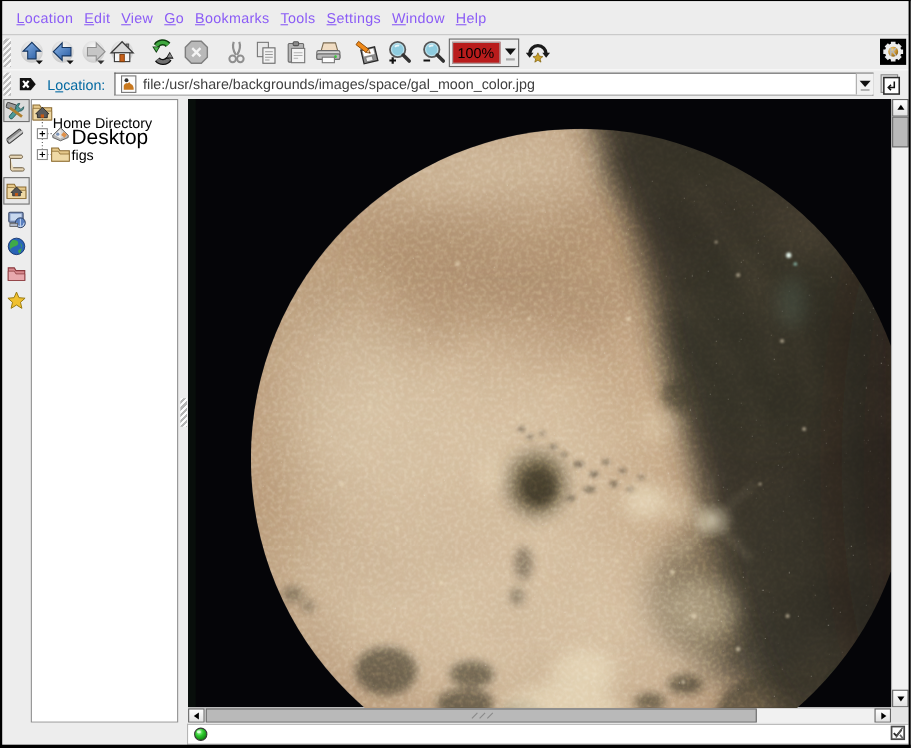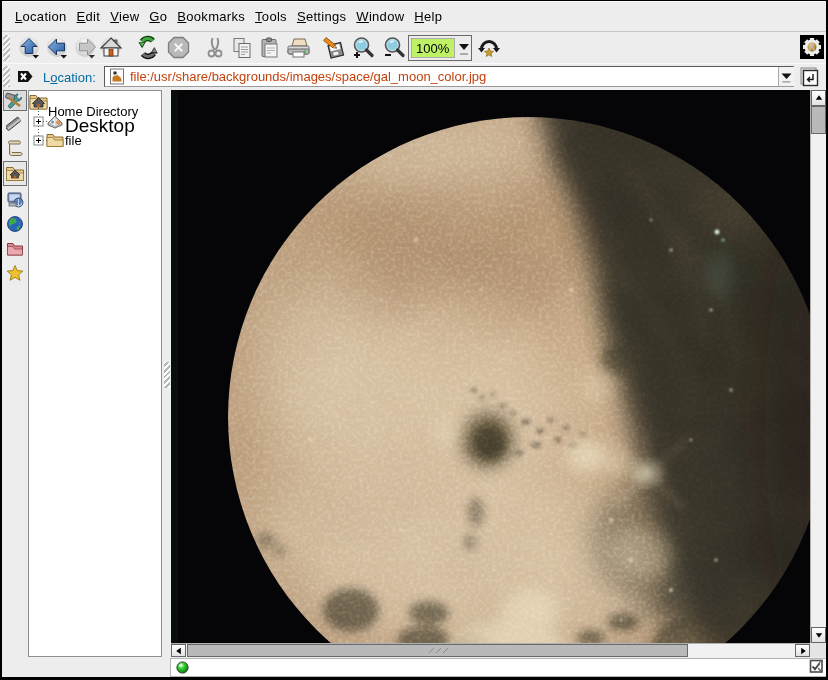--- a/index.html
+++ b/index.html
@@ -2,30 +2,30 @@
 <html><head><meta charset="utf-8">
 <style>
 *{margin:0;padding:0;box-sizing:border-box}
 html,body{width:828px;height:680px;overflow:hidden}
 body{font-family:"Liberation Sans",sans-serif;background:#ededed;position:relative}
 .abs{position:absolute}
 #bl{left:0;top:0;width:2px;height:680px;background:#000}
 #br{left:826px;top:0;width:2px;height:680px;background:#000}
 #bt{left:0;top:0;width:828px;height:1px;background:#000}
 #bb{left:0;top:677px;width:828px;height:3px;background:#000}
-#menubar{left:2px;top:1px;width:824px;height:31px;background:#ededed;border-top:1px solid #fbfbfb;border-bottom:1px solid #c6c6c6;display:flex;align-items:center;padding-left:13px;gap:10px;font-size:13px;letter-spacing:.3px;color:#000000}
+#menubar{left:2px;top:1px;width:824px;height:31px;background:#ededed;border-top:1px solid #fbfbfb;border-bottom:1px solid #c6c6c6;display:flex;align-items:center;padding-left:13px;gap:10px;font-size:13px;letter-spacing:.3px;color:#8b5cf6}
 #menubar span{white-space:nowrap}
 #toolbar{left:2px;top:33px;width:824px;height:30px;background:#ededed}
 .grip{width:7px;background:repeating-linear-gradient(135deg,#f8f8f8 0 2px,#bdbdbd 2px 4px)}
 #tgrip{left:3px;top:35px;width:7px;height:26px}
 #lgrip{left:3px;top:66px;width:7px;height:21px}
 #locrow{left:2px;top:63px;width:824px;height:27px;background:#ededed;border-top:1px solid #fafafa}
 #loclab{left:43px;top:70px;font-size:13px;color:#0369a1}
 #combo{left:104px;top:66px;width:690px;height:21px;background:#fff;border:1px solid #5a5a5a;border-bottom-color:#9a9a9a;border-right-color:#9a9a9a}
-#combotext{left:130px;top:69px;font-size:13px;color:#c2410c;white-space:nowrap}
+#combotext{left:130px;top:69px;font-size:13px;color:#404040;white-space:nowrap}
 #comboarr{left:778px;top:67px;width:16px;height:19px;background:#f2f2f2;border-left:1px solid #aaa}
 #main-treepanel{left:28px;top:90px;width:134px;height:567px;background:#fff;border:1px solid #8e8e8e}
 #strip{left:2px;top:90px;width:26px;height:567px;background:#ededed}
 #splitter{left:163px;top:90px;width:8px;height:553px;background:#ededed}
 #content{left:171px;top:90px;width:639px;height:553px;background:#050508;overflow:hidden}
 #vscroll{left:810px;top:90px;width:16px;height:553px;background:#f1f1f1;border-left:1px solid #b0b0b0}
 #hscroll{left:171px;top:643px;width:639px;height:14px;background:#f1f1f1;border-top:1px solid #b0b0b0}
 #corner{left:810px;top:643px;width:16px;height:14px;background:#e4e4e4}
 .sbtn{position:absolute;background:linear-gradient(#ffffff,#e2e2e2);border:1px solid #666;display:flex;align-items:center;justify-content:center}
 .sthumb{position:absolute;background:#b9b9b9;border:1px solid #6a6a6a}
@@ -172,21 +172,21 @@
     </g>
 </svg>
 <svg class="abs" style="left:382px;top:36px" width="26" height="24" viewBox="0 0 26 24">
 <circle cx="10.5" cy="9" r="7" fill="#b8e0ec" stroke="#555" stroke-width="1.6"></circle>
 <circle cx="10.5" cy="9" r="5" fill="#8eccdf"></circle>
 <path d="M8 6.5 A4 4 0 0 1 12 5.5" stroke="#e8f6fa" stroke-width="1.8" fill="none"></path>
 <line x1="15.5" y1="14" x2="21" y2="19.5" stroke="#333" stroke-width="3.2" stroke-linecap="round"></line>
 <line x1="3" y1="19" x2="9" y2="19" stroke="#111" stroke-width="2"></line>
 </svg>
 <div class="abs" style="left:408px;top:35px;width:64px;height:26px;border:1px solid #6a6a6a;background:#ececec">
-<div class="abs" style="left:2px;top:2px;width:44px;height:20px;background:#bef264;border:1px solid #aaa;font-size:13px;display:flex;align-items:center;padding-left:4px">100%</div>
+<div class="abs" style="left:2px;top:2px;width:44px;height:20px;background:#b91c1c;border:1px solid #aaa;font-size:13px;display:flex;align-items:center;padding-left:4px">100%</div>
 <svg class="abs" style="left:48px;top:5px" width="14" height="16" viewBox="0 0 14 16">
       <path d="M2 3 L12 3 L7 9 Z" fill="#111"></path>
       <rect x="3" y="12" width="8" height="2" fill="#aaa"></rect>
     </svg>
 </div>
 <svg class="abs" style="left:477px;top:36px" width="24" height="24" viewBox="0 0 24 24">
 <path d="M4.5 13 A7.5 7.5 0 0 1 19.5 13" fill="none" stroke="#1a1a1a" stroke-width="3"></path>
 <path d="M1 12 L8 12 L4.5 16.5 Z" fill="#1a1a1a"></path>
 <path d="M16 12 L23 12 L19.5 16.5 Z" fill="#1a1a1a"></path>
 <path d="M12 12 L13.4 15 L16.5 15.5 L14 17.5 L14.8 20.5 L12 18.8 L9.2 20.5 L10 17.5 L7.5 15.5 L10.6 15 Z" fill="#c8a028" stroke="#7a5a08" stroke-width=".6"></path>
@@ -308,21 +308,21 @@
 <path d="M3.5 9.5 L9 4.5 L14.5 9.5 L9 13 Z" fill="#f2f2f2"></path>
 <path d="M9 4.5 L14.5 9.5 L9 13" fill="#d8d8d8"></path>
 <rect x="10.5" y="7.5" width="4" height="3.5" transform="rotate(38 12 9)" fill="#e09048"></rect>
 <circle cx="6.5" cy="9" r="1.5" fill="#7a92b8"></circle>
 </svg>
 <div class="abs" style="left:65px;top:115px;font-size:19px">Desktop</div>
 <svg class="abs" style="left:46px;top:132px" width="18" height="16" viewBox="0 0 18 16">
 <path d="M1 2.5 L7 2.5 L8.5 5 L17 5 L17 14.5 L1 14.5 Z" fill="#e6c98b" stroke="#8a6a30"></path>
 <path d="M1 5.5 L7 5.5 L8.5 8 L17 8 L17 14.5 L1 14.5 Z" fill="#efd9a5" stroke="#8a6a30" stroke-width=".7"></path>
 </svg>
-<div class="abs" style="left:65px;top:133px;font-size:13px">file</div>
+<div class="abs" style="left:65px;top:133px;font-size:13px">figs</div>
 <div class="abs" id="splitter"></div>
 <div class="abs" style="left:164px;top:362px;width:6px;height:26px;background:repeating-linear-gradient(135deg,#fdfdfd 0 2px,#b5b5b5 2px 4px)"></div>
 <div class="abs" id="content">
 <svg width="639" height="553" viewBox="0 0 639 553">
 <defs>
 <radialGradient id="moonbase" cx="38%" cy="44%" r="70%">
  <stop offset="0%" stop-color="#c6a886"></stop>
  <stop offset="50%" stop-color="#bea080"></stop>
  <stop offset="80%" stop-color="#b29374"></stop>
  <stop offset="100%" stop-color="#9b7e60"></stop>

